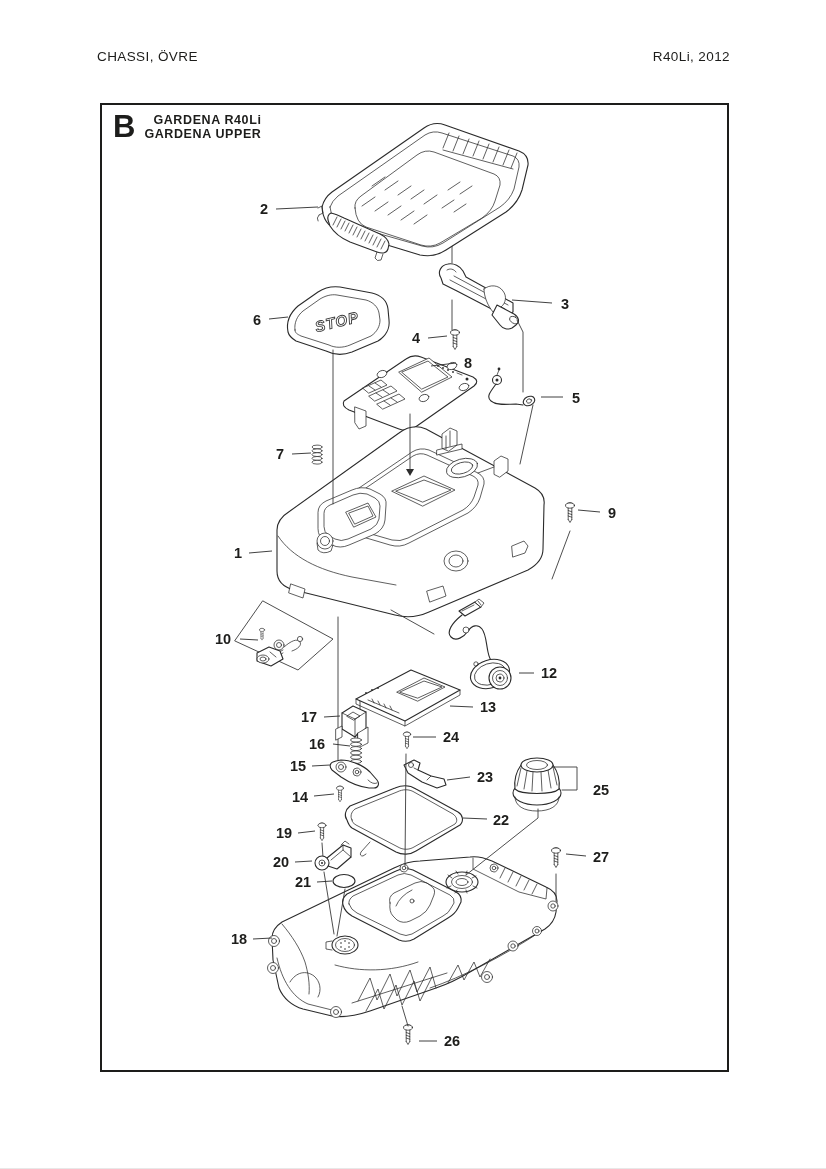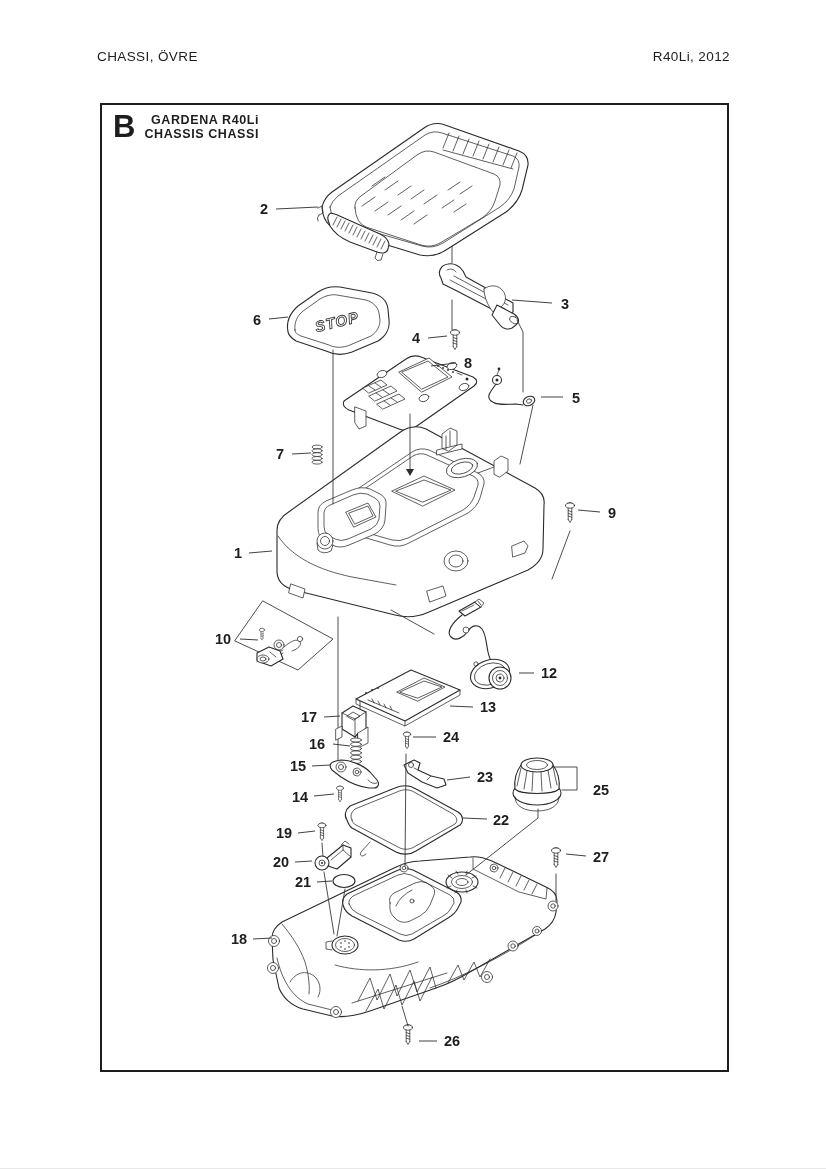--- a/index.html
+++ b/index.html
@@ -32,21 +32,21 @@
 <div class="page">
 
   <div class="hdr hdr-left">CHASSI, ÖVRE</div>
   <div class="hdr hdr-right">R40Li, 2012</div>
 
   <div class="panel">
     <div class="panel-title">
       <span class="sec">B</span>
       <div class="tl">
         <div>GARDENA R40Li</div>
-        <div>CHASSIS CHASSI</div>
+        <div>GARDENA UPPER</div>
       </div>
     </div>
   </div>
 
   <svg class="diagram" viewBox="0 0 826 1169" xmlns="http://www.w3.org/2000/svg">
     <defs>
       <g id="sym-screw">
         <path class="ln d w" d="M -4.4 1 Q 0 -4.2 4.4 1 Z"></path>
         <ellipse class="ln d w" cx="0" cy="1.6" rx="4.4" ry="2.6"></ellipse>
         <path class="ln d" d="M -1.8 4 L -1.8 15.5 M 1.8 4 L 1.8 15.5"></path>

